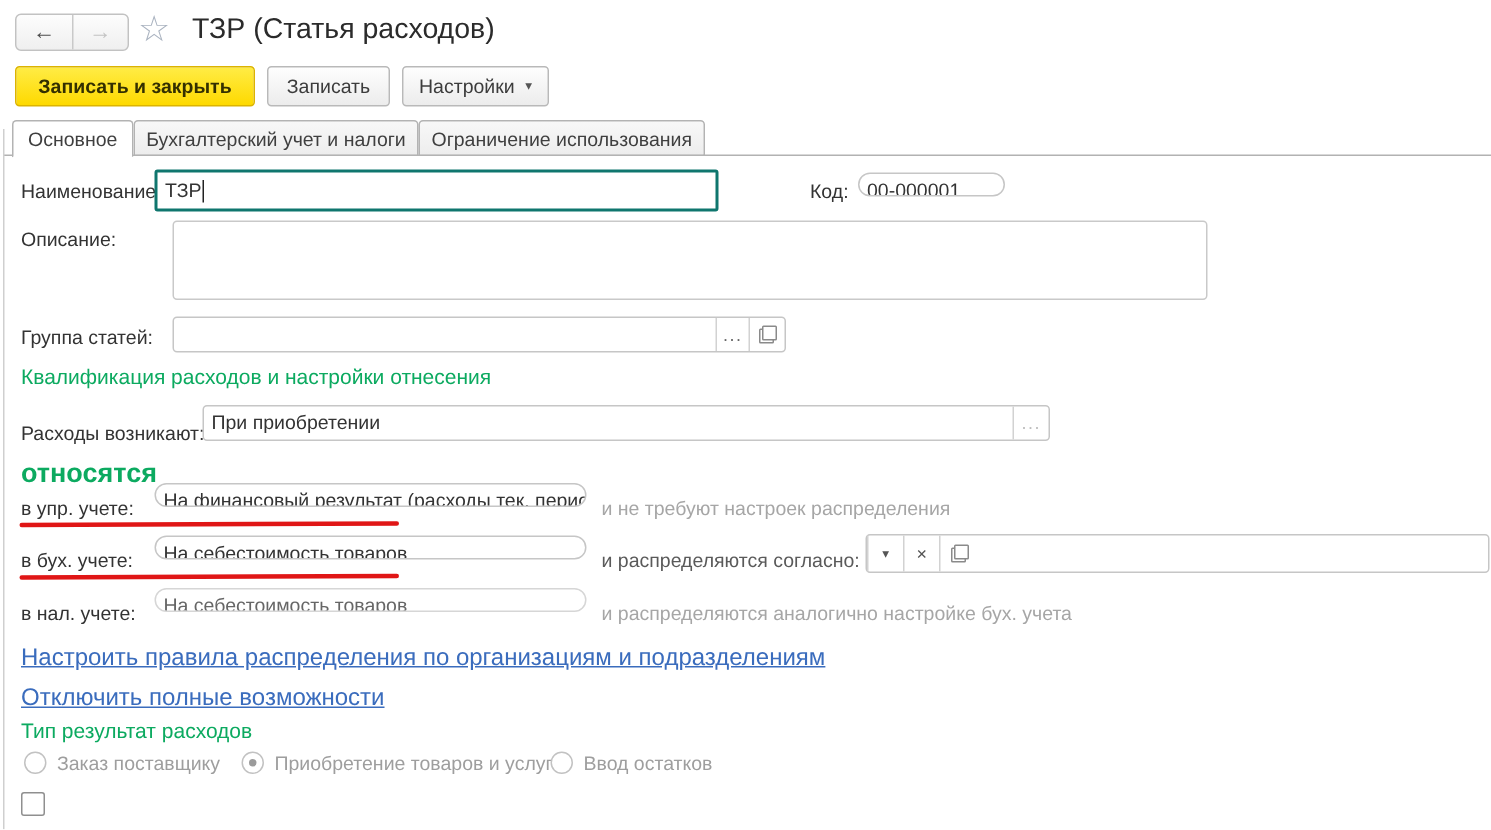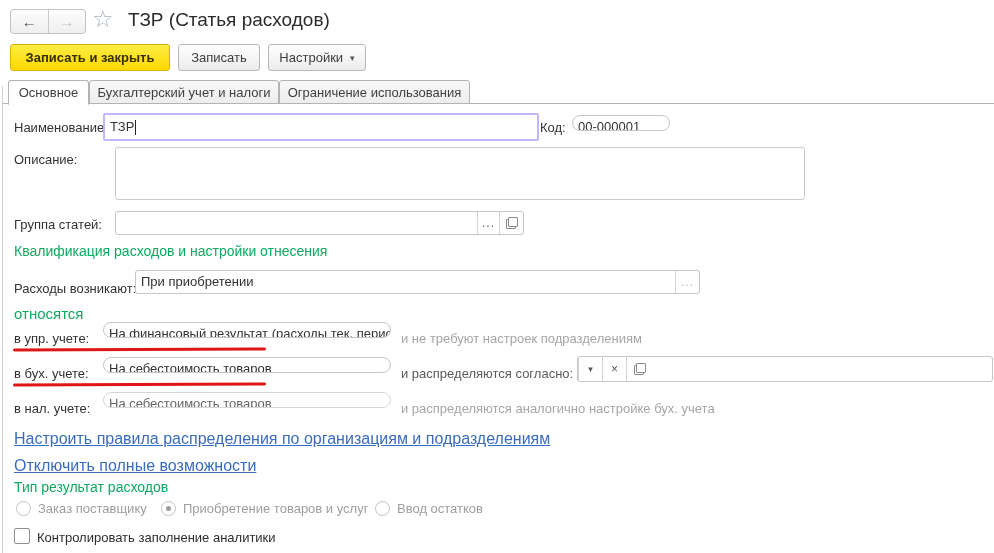--- a/index.html
+++ b/index.html
@@ -47,29 +47,29 @@
   .field.dim { border-color:#d6d6d6; color:#666; }
   .group { position:absolute; border:1px solid #c6c6c6; border-radius:3px; background:#fff;
     display:flex; align-items:stretch; height:24px; font-size:13px; }
   .group .inp { flex:1; padding:0 5px; line-height:22px; white-space:nowrap; overflow:hidden; }
   .cell { display:flex; align-items:center; justify-content:center; border-left:1px solid #d2d2d2; color:#666; }
   .cell.disabled { color:#bdbdbd; }
   .ell { font-size:12px; letter-spacing:1px; line-height:10px; }
   .x-ico { font-size:12px; color:#555; }
   .caret { width:1px; height:15px; background:#222; margin-left:1px; display:inline-block; vertical-align:middle; }
 
-  .field-name { left:103px; top:113px; width:436px; height:28px;
-    border:2px solid #c4b5fd; border-radius:2px; line-height:24px; }
+  .field-name { left:103px; top:113px; width:376px; height:28px;
+    border:2px solid #0f766e; border-radius:2px; line-height:24px; }
   .field-code { left:572px; top:115px; width:98px; }
   .desc-box { position:absolute; left:115px; top:147px; width:690px; height:53px;
     border:1px solid #c9c9c9; border-radius:3px; background:#fff; resize:none;
     font-family:inherit; font-size:13px; padding:3px 5px; outline:none; }
 
   .sect { position:absolute; font-size:14px; color:#0caa60; white-space:nowrap; }
-  .sect.small { font-size:15px; }
+  .sect.small { font-size:18px;font-weight:bold; }
 
   .redline { position:absolute; height:3px; background:#e01616; border-radius:2px; transform:rotate(-0.25deg); }
 
   .link { position:absolute; font-size:16px; color:#3a6cbd; text-decoration:underline; white-space:nowrap; cursor:pointer; }
 
   
   .winico { position:relative; width:12px; height:12px; display:inline-block; }
   .winico::before { content:""; position:absolute; left:0; bottom:0; width:8px; height:8px; border:1px solid #8a8a8a; border-radius:1px; background:#fff; }
   .winico::after  { content:""; position:absolute; right:0; top:0;  width:8px; height:8px; border:1px solid #8a8a8a; border-radius:1px; background:#fff; }
 
@@ -136,21 +136,21 @@
     <div class="inp">При приобретении</div>
     <div class="cell disabled" style="width:24px;">
         <span class="ell">...</span>
       </div>
   </div>
 
   <div class="sect small" style="left:14px; top:305px;">относятся</div>
 
   <div class="lbl" style="left:14px; top:331px;">в упр. учете:</div>
   <div class="field" style="left:103px; top:322px; width:288px;">На финансовый результат (расходы тек. перио,</div>
-  <div class="note" style="left:401px; top:331px;">и не требуют настроек подразделениям</div>
+  <div class="note" style="left:401px; top:331px;">и не требуют настроек распределения</div>
   <div class="redline" style="left:13px; top:348px; width:253px;"></div>
 
   <div class="lbl" style="left:14px; top:366px;">в бух. учете:</div>
   <div class="field" style="left:103px; top:357px; width:288px;">На себестоимость товаров</div>
   <div class="note dark" style="left:401px; top:366px;">и распределяются согласно:</div>
   <div class="group" style="left:577px; top:356px; width:416px; height:26px;">
     <div class="cell" style="width:24px;">
         <span class="dd-arrow">▾</span>
       </div>
     <div class="cell" style="width:24px;">
@@ -172,21 +172,20 @@
   <div class="sect" style="left:14px; top:479px;">Тип результат расходов</div>
 
   <div class="radio-item" style="left:16px;">
     <span class="radio-circle"></span>
     <span class="radio-label">Заказ поставщику</span>
   </div>
   <div class="radio-item selected" style="left:161px;">
     <span class="radio-circle"></span>
     <span class="radio-label">Приобретение товаров и услуг</span>
   </div>
-  <div class="radio-item" style="left:375px;align-items:center;">
+  <div class="radio-item" style="left:367px;align-items:center;">
     <span class="radio-circle"></span>
     <span class="radio-label">Ввод остатков</span>
   </div>
 
   <div class="chk-box"></div>
-  <div class="chk-label">Контролировать заполнение аналитики</div>
 
 </div>
 
 </body></html>

